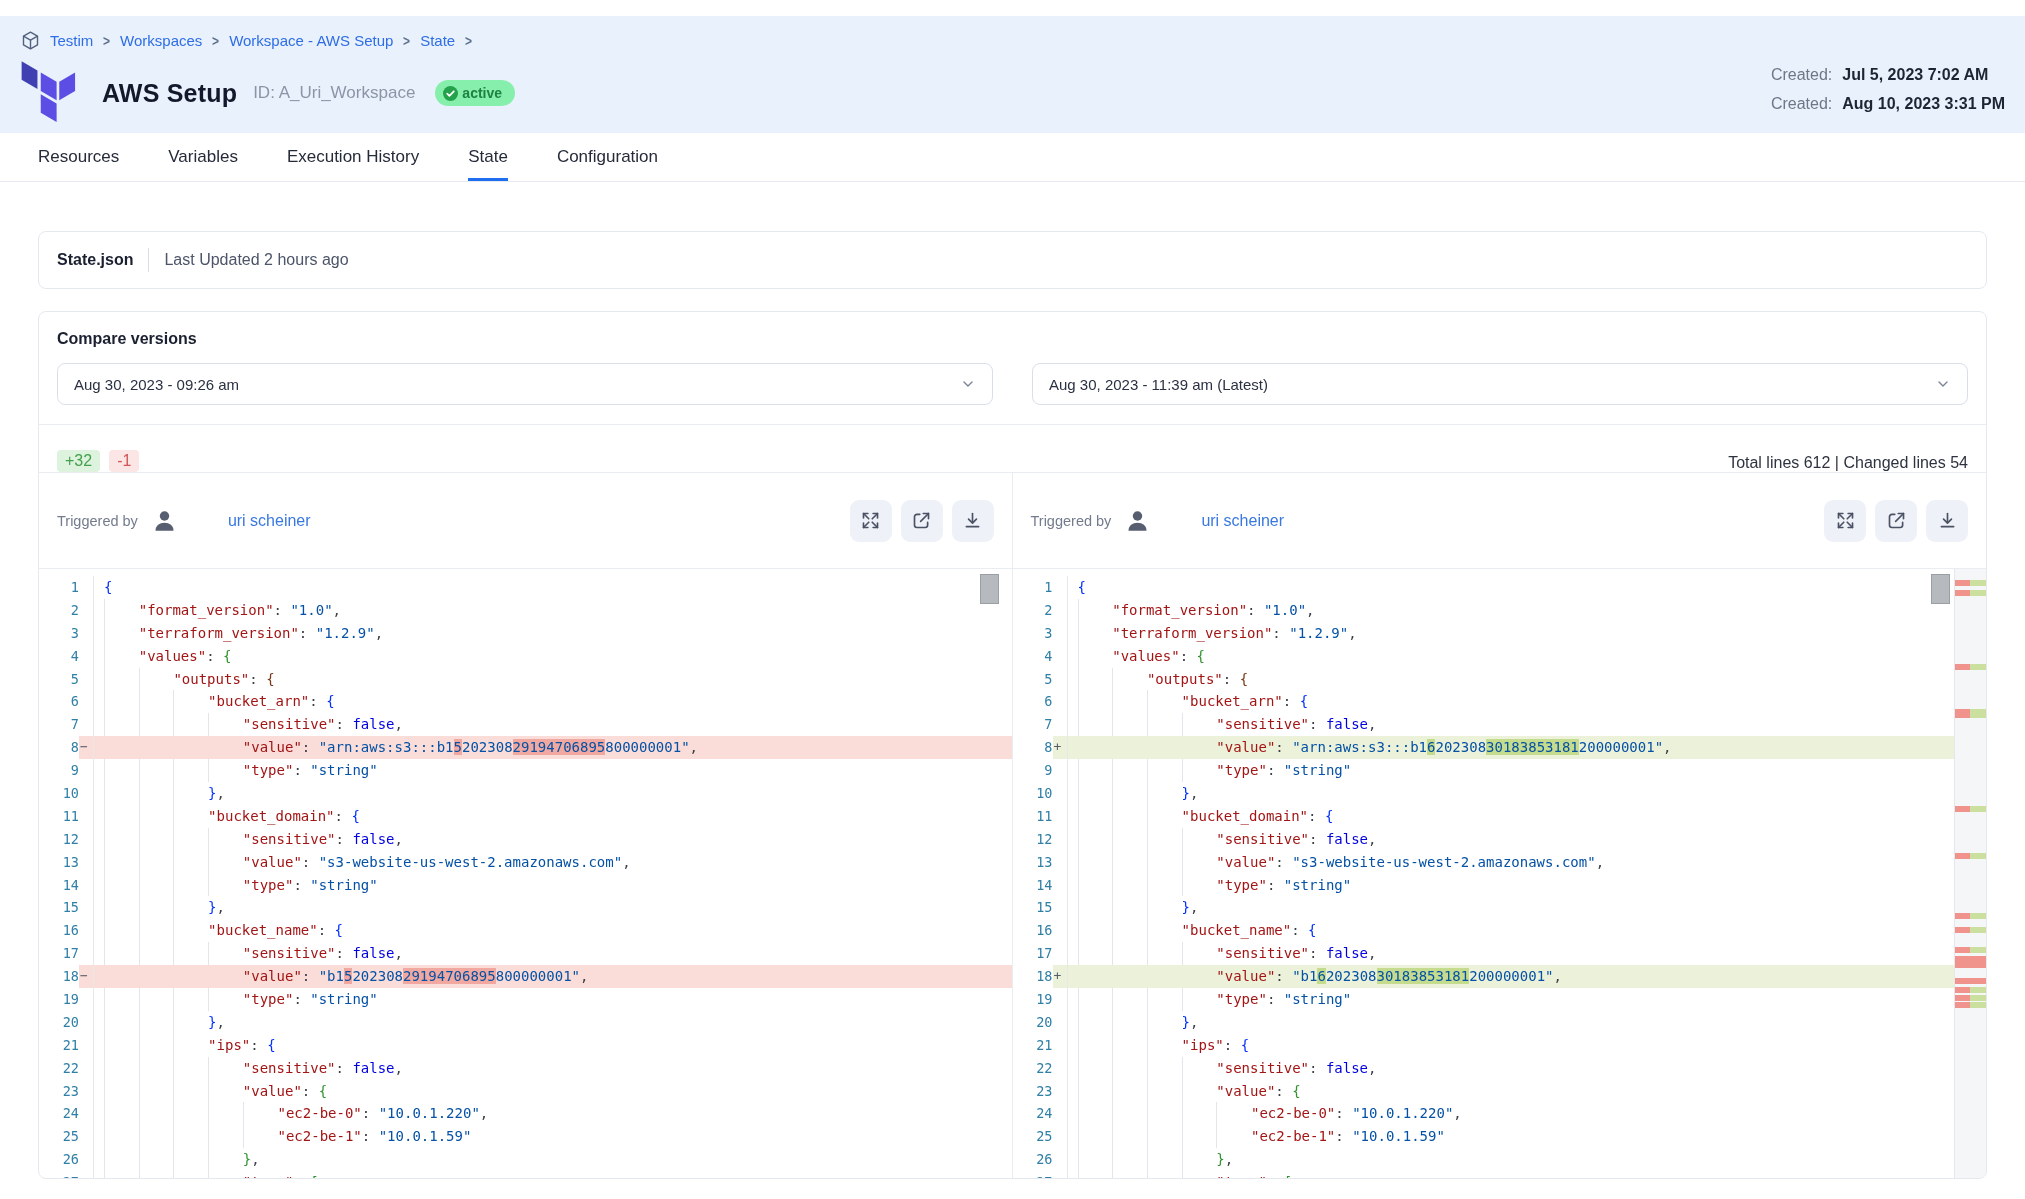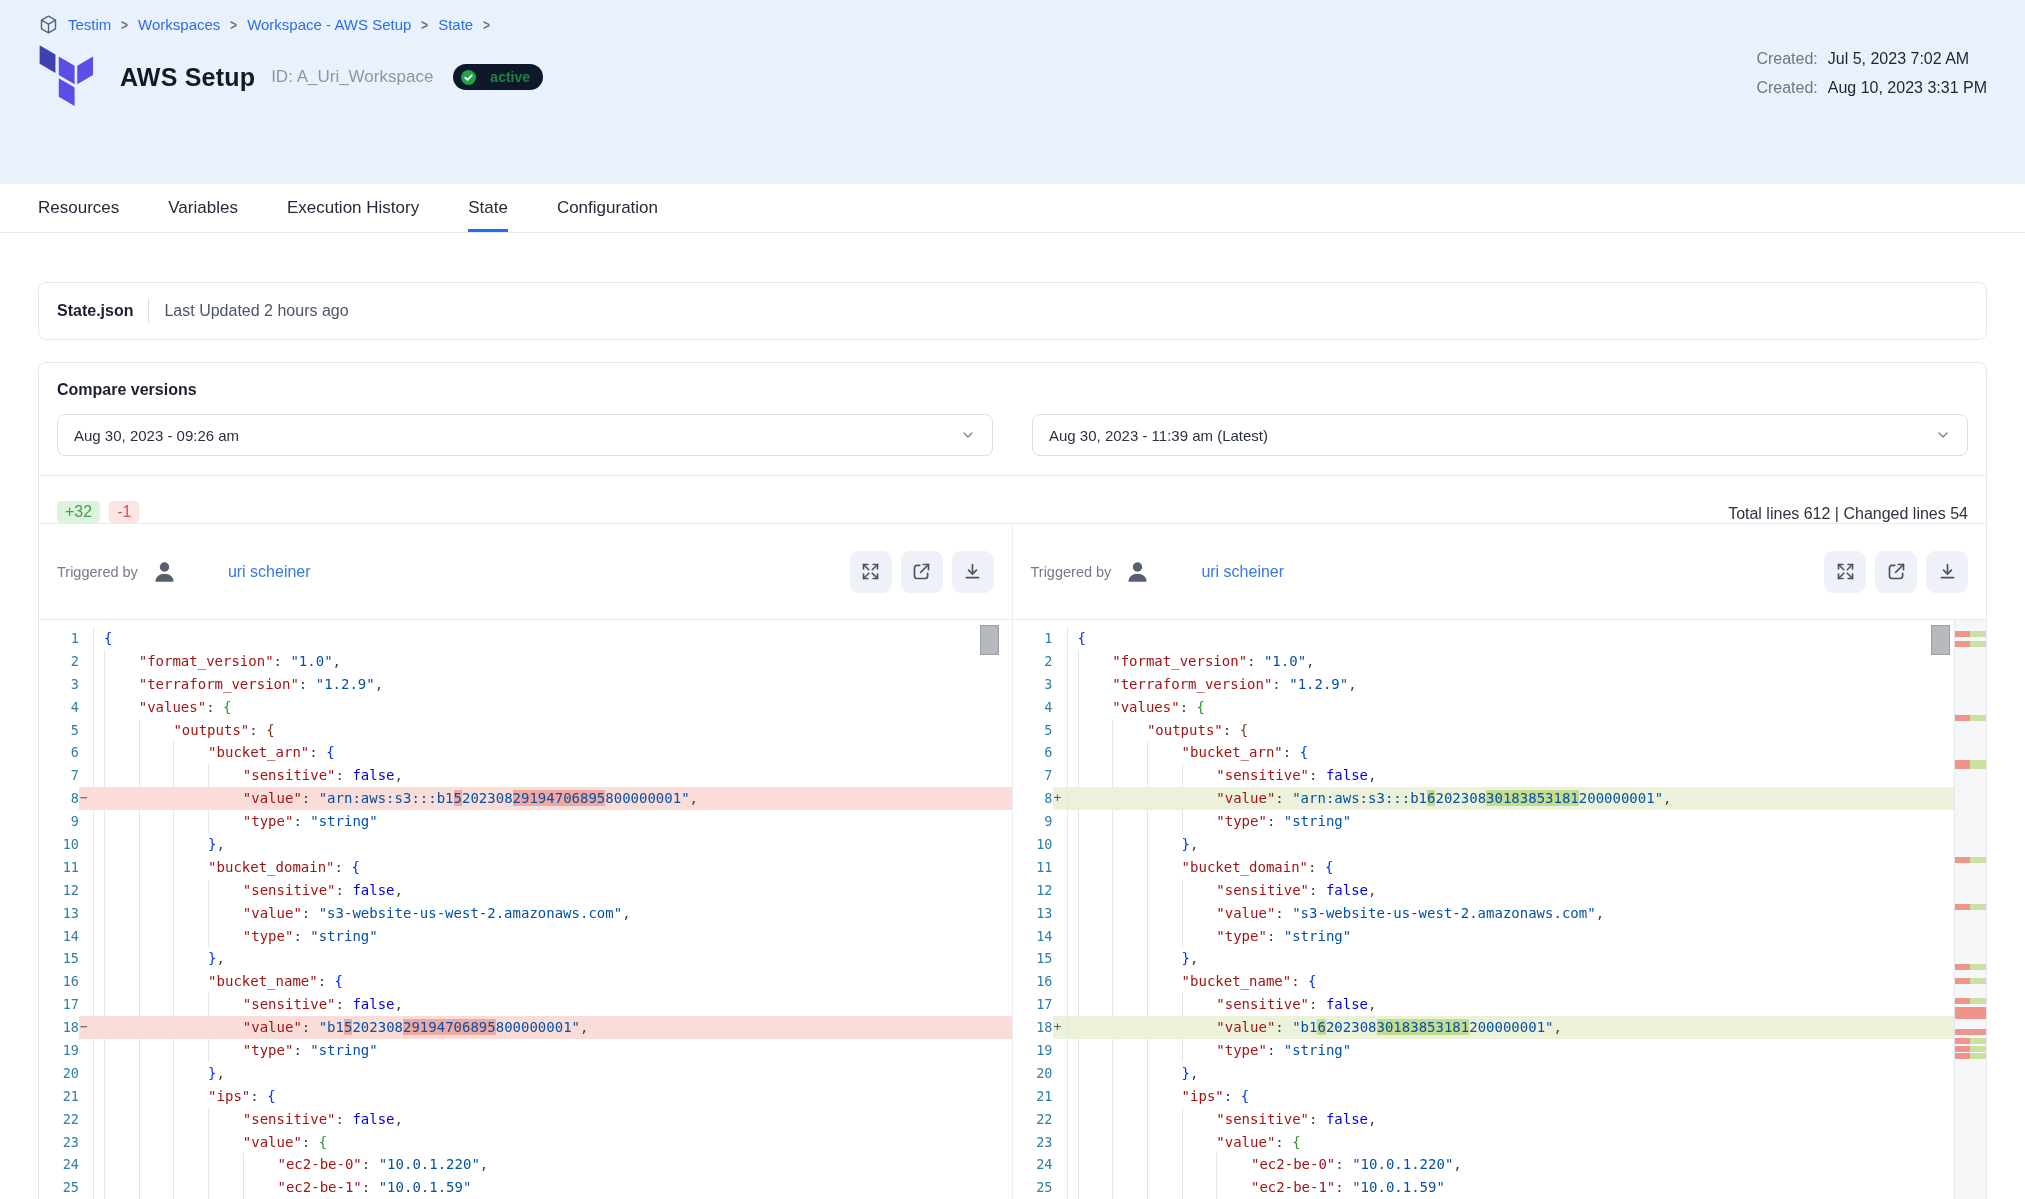--- a/index.html
+++ b/index.html
@@ -1,35 +1,35 @@
 <!DOCTYPE html>
 <html><head>
 <meta charset="utf-8">
 <style>
   html,body{margin:0;padding:0;}
   body{
     width:2025px;height:1199px;overflow:hidden;position:relative;
     background:#ffffff;font-family:"Liberation Sans",sans-serif;color:#1c2333;
   }
   
-  .topbar{background:#e9f2fc;height:184px;padding:0 38px;box-sizing:border-box;}
+  .topbar{background:#e9f2fc;height:117px;padding:0 20px;box-sizing:border-box;margin-top:16px;}
   .breadcrumb{display:flex;align-items:center;gap:9px;padding-top:14px;font-size:15px;}
   .breadcrumb a{color:#2e6de5;text-decoration:none;cursor:pointer;}
   .crumb-sep{color:#5b708c;font-size:15px;font-weight:bold;transform:scaleX(.8);}
   .bc-icon{width:21px;height:21px;color:#53627c;}
   .header-row{display:flex;align-items:center;margin-top:9px;}
   .tf-logo{width:60px;height:66px;flex:none;}
   .ws-title{font-size:25px;font-weight:bold;color:#13192b;margin-left:22px;letter-spacing:.2px;}
   .ws-id{font-size:17px;color:#8b95a7;margin-left:16px;}
-  .status-badge{margin-left:20px;display:inline-flex;align-items:center;gap:14px;
-    background:#0f172a;border-radius:14px;padding:5px 13px 5px 8px;}
+  .status-badge{margin-left:20px;display:inline-flex;align-items:center;gap:4px;
+    background:#86efac;border-radius:14px;padding:5px 13px 5px 8px;}
   .status-badge .txt{color:#1d8440;font-size:14px;font-weight:bold;}
   .dates{margin-left:auto;display:grid;grid-template-columns:auto auto;column-gap:10px;row-gap:11px;align-self:flex-start;margin-top:6px;}
   .dates .lbl{color:#6e7687;font-size:16px;text-align:right;}
-  .dates .val{color:#1d2433;font-size:16px;}
+  .dates .val{color:#1d2433;font-size:16px;font-weight:bold;}
   
   .tabbar{background:#fff;border-bottom:1px solid #e6eaf0;padding:0 38px;display:flex;gap:49px;height:48px;align-items:stretch;}
   .tab{font-size:17px;color:#262b3a;display:flex;align-items:center;position:relative;cursor:pointer;}
   .tab.active::after{content:"";position:absolute;left:0;right:0;bottom:0;height:3px;background:#1f6ef0;}
   
   .content{padding:0 38px;}
   .card{border:1px solid #e4e9f0;border-radius:8px;background:#fff;box-sizing:border-box;}
   .state-card{margin-top:49px;height:58px;display:flex;align-items:center;padding:0 18px;gap:15px;}
   .state-name{font-weight:bold;font-size:16px;color:#1b2030;}
   .vsep{width:1px;height:24px;background:#d8dee6;}

